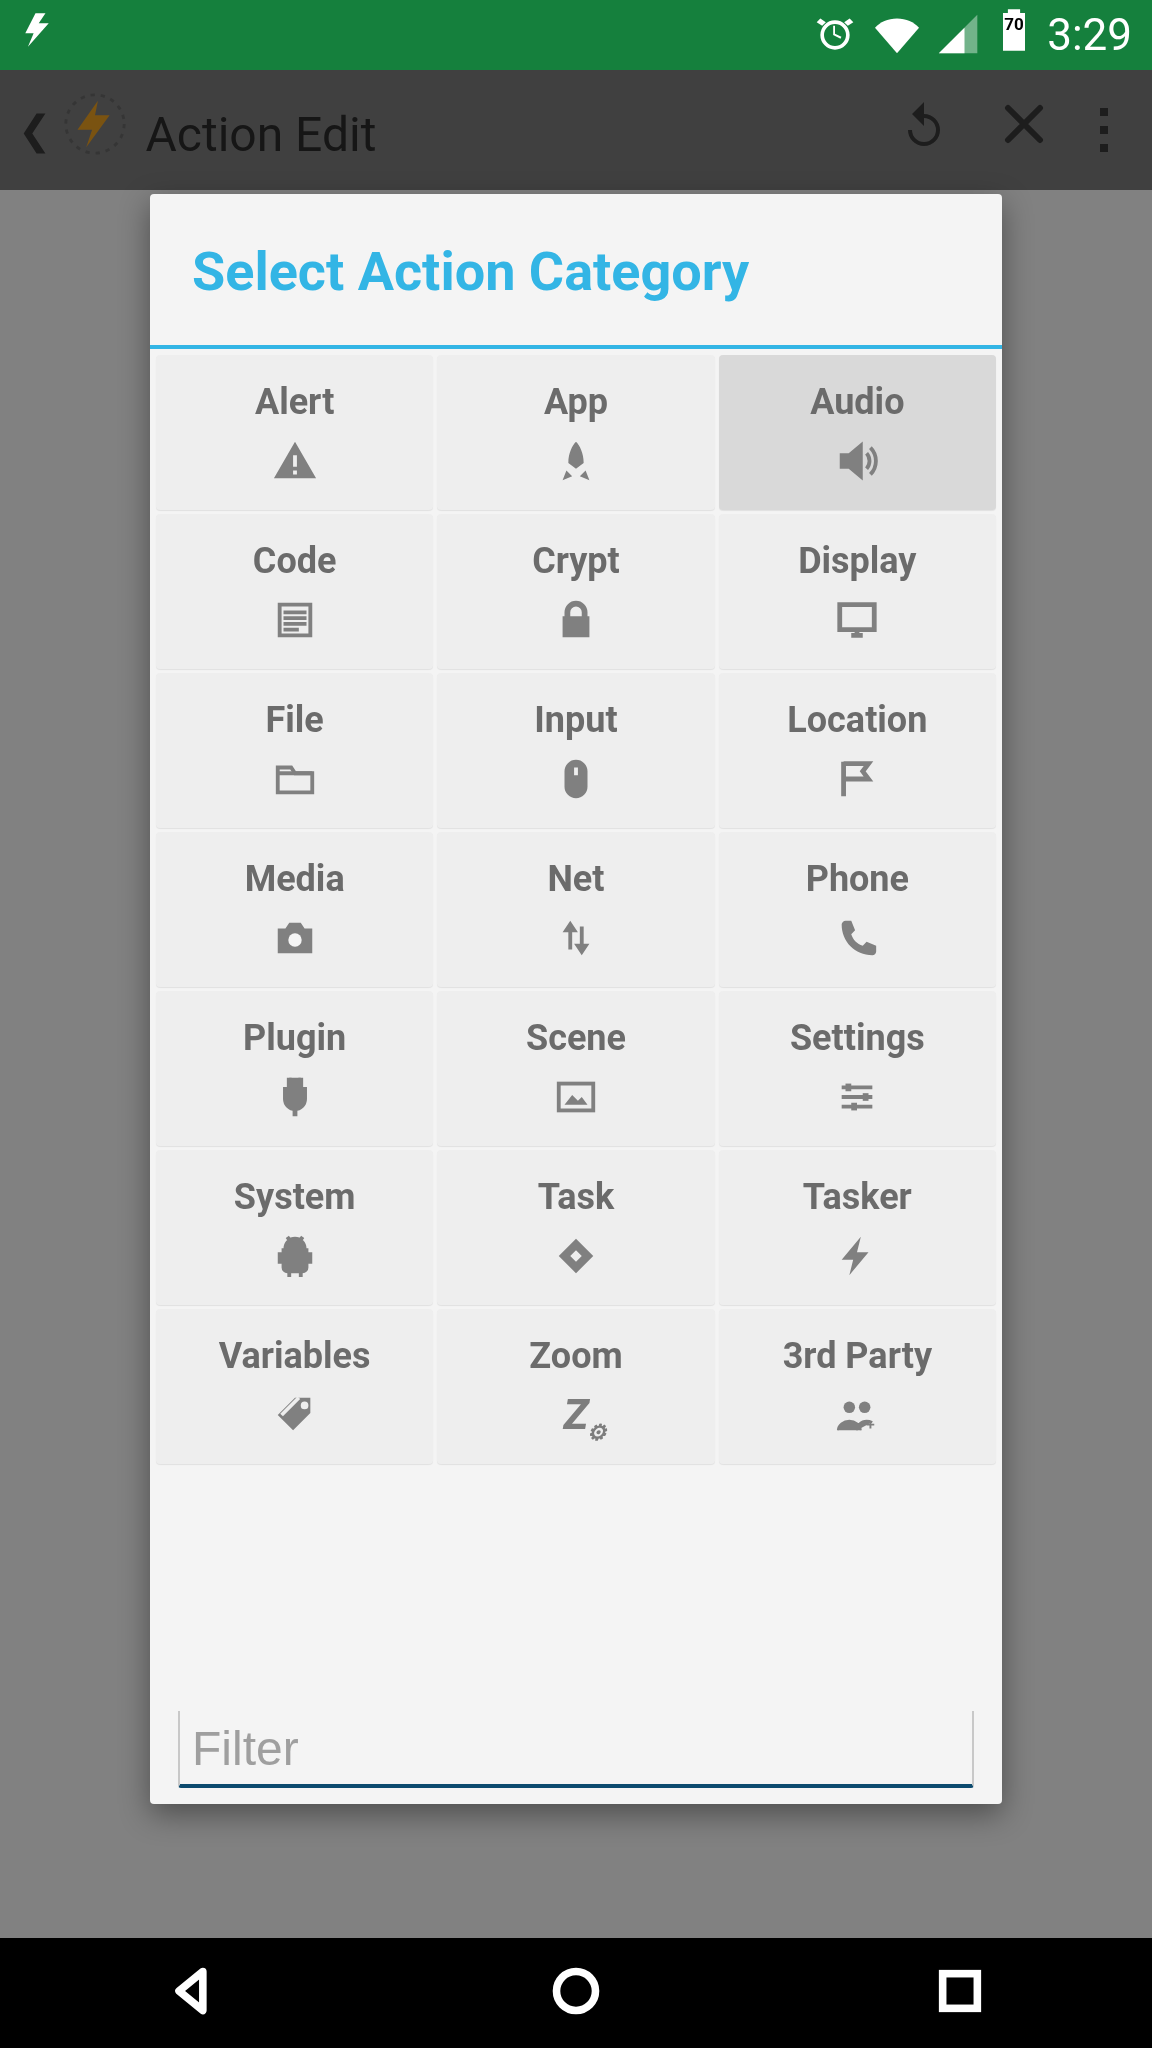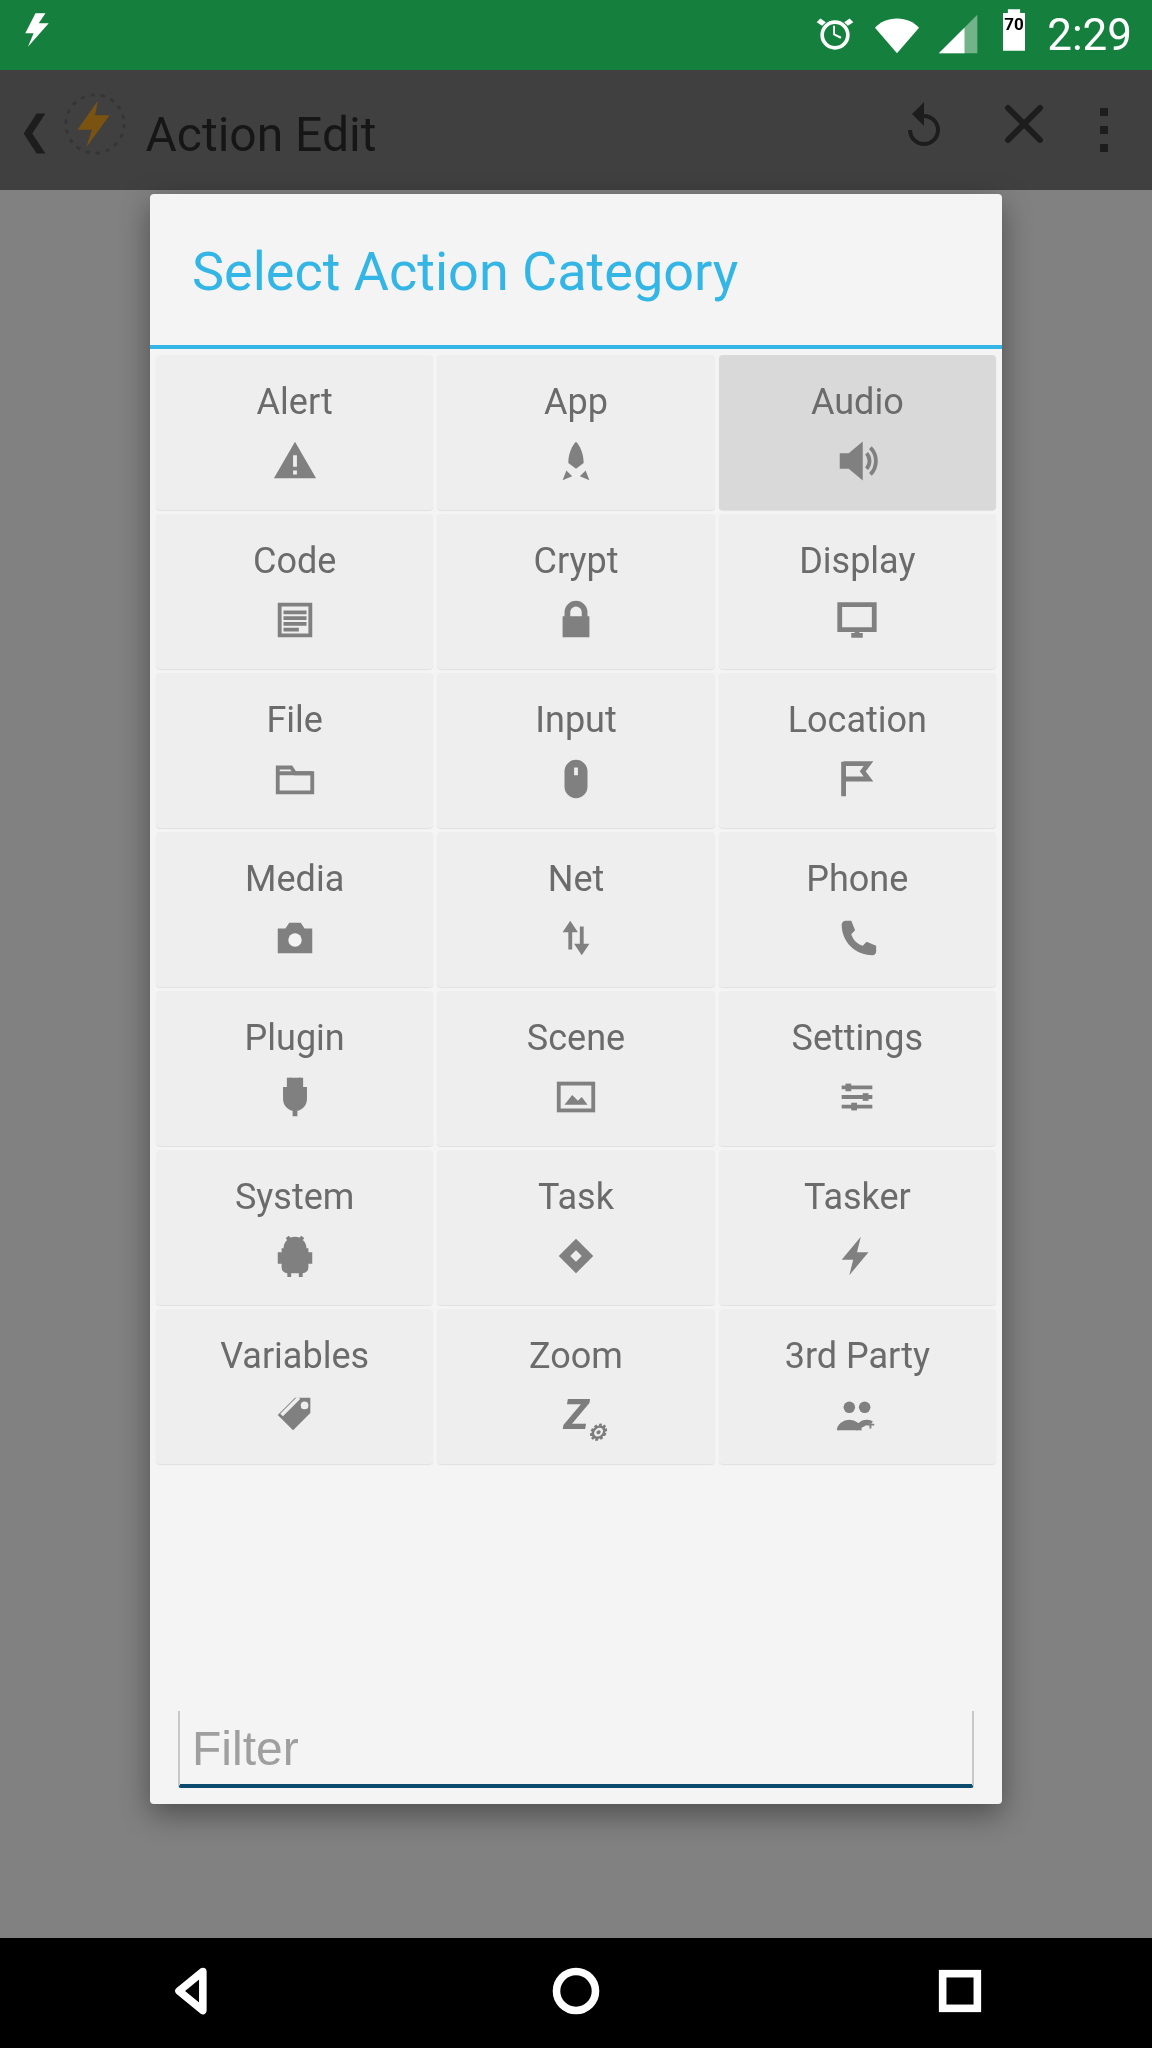--- a/index.html
+++ b/index.html
@@ -41,37 +41,37 @@
   .dots span { width: 8px; height: 8px; background: #3a3a3a; border-radius: 0; }
 
   
   .modal {
     position: absolute; top: 194px; left: 150px; right: 150px; bottom: 244px;
     background: #f4f4f4; border-radius: 4px;
     box-shadow: 0 10px 30px rgba(0,0,0,0.4);
     display: flex; flex-direction: column;
   }
   .modal-title {
-    padding: 46px 42px 42px; color: #33b5e5; font-size: 54px; font-weight: 400;
+    padding: 46px 42px 42px; color: #33b5e5; font-size: 54px; font-weight: 700;
     border-bottom: 4px solid #33b5e5;
   }
   .grid {
     flex: 1; padding: 6px; display: grid;
     grid-template-columns: repeat(3, 1fr);
     gap: 4px;
     align-content: start;
   }
   .tile {
     background: #eeeeee; border-radius: 4px;
     display: flex; flex-direction: column; align-items: center; justify-content: center;
     gap: 14px; height: 155px;
     box-shadow: 0 1px 1px rgba(0,0,0,0.08);
   }
   .tile.selected { background: #d9d9d9; }
-  .tile-label { font-size: 36px; font-weight: 400; color: #6b6b6b; }
+  .tile-label { font-size: 36px; font-weight: 700; color: #6b6b6b; }
   .tile-icon { height: 48px; display: flex; align-items: center; justify-content: center; color: #808080; }
   .tile-icon svg { width: 46px; height: 46px; fill: #808080; }
   .zoom-txt { font-size: 42px; font-weight: 800; font-style: italic; color: #7d7d7d; position: relative; }
   .zoom-txt .gear { position: absolute; right: -18px; bottom: -6px; font-size: 22px; }
 
   .filter-wrap { padding: 0 28px 16px; }
   .filter-input {
     width: 100%; border: none; border-bottom: 4px solid #0c4a6e;
     border-left: 2px solid #c8c8c8; border-right: 2px solid #c8c8c8;
     border-top: none;
@@ -114,21 +114,21 @@
           <path d="M1 22L22 1v21z" fill="#fff" opacity="0.4"></path>
           <path d="M1 22L15 8v14z" fill="#fff"></path>
         </svg>
     </span>
     <span class="battery-box">
       <svg viewBox="0 0 24 36" width="30" height="44">
           <path d="M3 4h4V1h10v3h4v31H3z" fill="#fff"></path>
         </svg>
       <span class="battery-pct">70</span>
     </span>
-    <span class="clock">2:29</span>
+    <span class="clock">3:29</span>
   </div>
 </div>
 
 <div class="app-area">
   <div class="app-bar">
     <span class="appbar-back">❮</span>
     <span class="appbar-logo">
       <svg viewBox="0 0 48 48">
         <circle cx="24" cy="24" r="20" fill="none" stroke="#6b6b6b" stroke-width="2" stroke-dasharray="3 4"></circle>
         <path d="M26 8l-14 20h10l-4 12 16-22h-10z" fill="#f5a623"></path>

